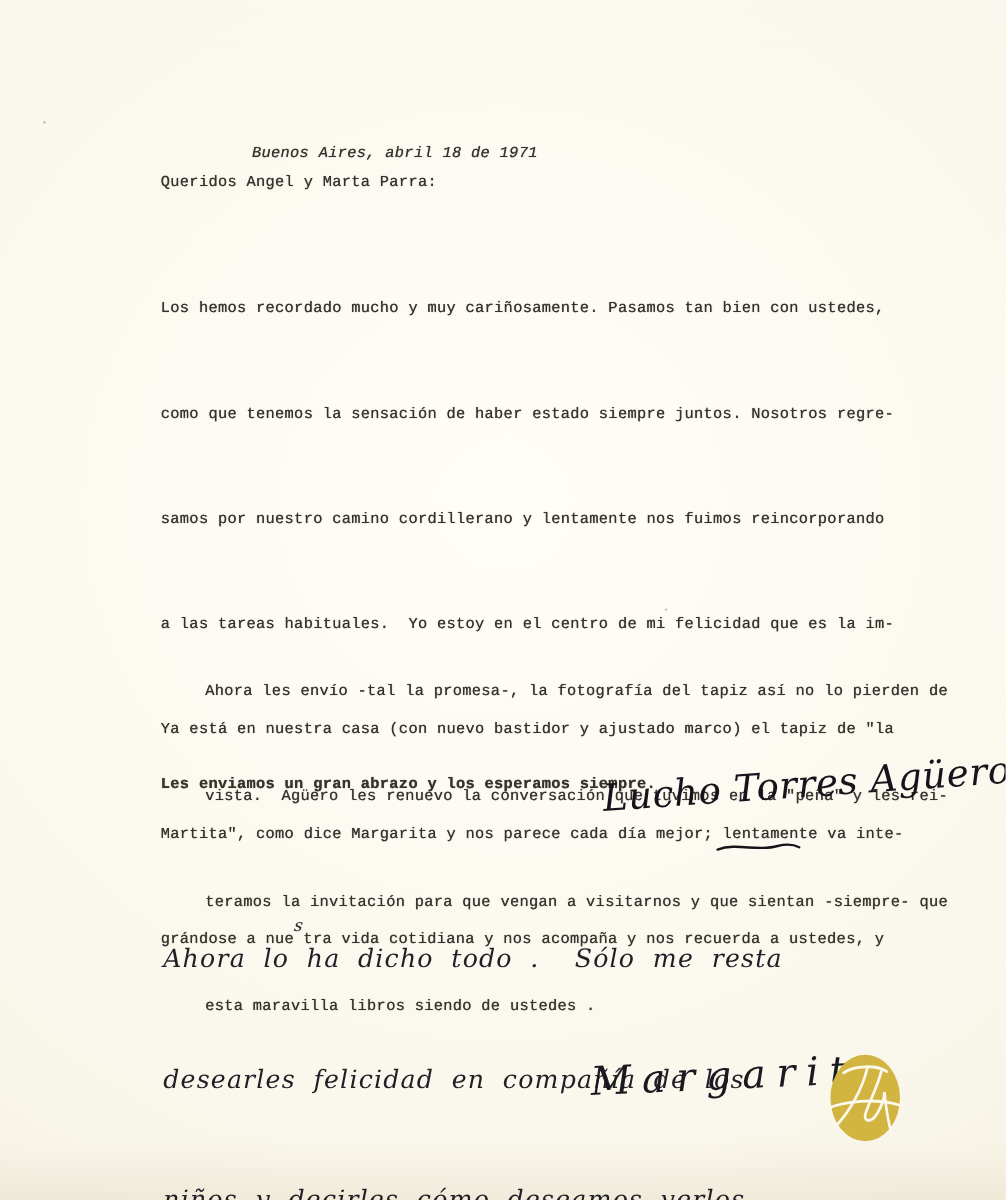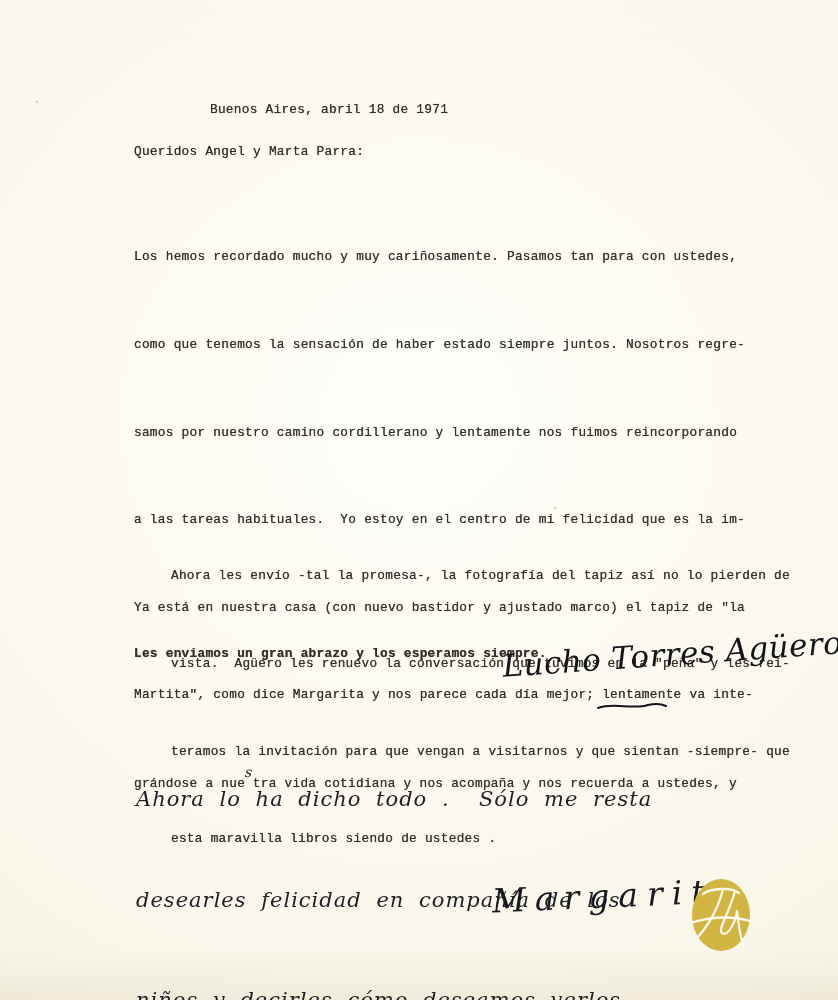--- a/index.html
+++ b/index.html
@@ -17,21 +17,21 @@
   .typed {
     position: absolute;
     font-family: "Liberation Mono", monospace;
     font-size: 12.8px;
     line-height: 29.2px;
     color: #35322c;
     white-space: pre;
     text-shadow: 0 0 0.7px rgba(52,48,42,0.85);
     letter-spacing: 0.02em;
   }
-  .date-block   { left: 210px; top: 95px;  }
+  .date-block   { left: 210px; top: 113px; font-style: italic;  }
   .salutation-block { left: 134px; top: 137px; }
   .para1-block  { left: 134px; top: 184px; }
   .para2-block  { left: 134px; top: 503px; margin-left: 37px; }
   .closing-block{ left: 134px; top: 639px; font-weight: bold; }
   .caret-s {
     display: inline-block;
     position: relative;
     top: -10px;
     font-family: "DejaVu Serif", serif;
     font-style: italic;
@@ -77,21 +77,21 @@
   .speck-2 { left: 554px; top: 507px; width: 2px; height: 2px; }
 </style>
 </head>
 <body>
 
 <div class="typed date-block">Buenos Aires, abril 18 de 1971</div>
 
 <div class="typed salutation-block">Queridos Angel y Marta Parra:</div>
 
 <div class="typed para1-block">
-  <div>Los hemos recordado mucho y muy cariñosamente. Pasamos tan para con ustedes,</div>
+  <div>Los hemos recordado mucho y muy cariñosamente. Pasamos tan bien con ustedes,</div>
   <div>como que tenemos la sensación de haber estado siempre juntos. Nosotros regre-</div>
   <div>samos por nuestro camino cordillerano y lentamente nos fuimos reincorporando</div>
   <div>a las tareas habituales.  Yo estoy en el centro de mi felicidad que es la im-</div>
   <div>Ya está en nuestra casa (con nuevo bastidor y ajustado marco) el tapiz de "la</div>
   <div>Martita", como dice Margarita y nos parece cada día mejor; lentamente va inte-</div>
   <div><span>grándose a nue</span><span class="caret-s">s</span><span>tra vida cotidiana y nos acompaña y nos recuerda a ustedes, y</span></div>
   
 </div>
 
 <div class="typed para2-block">

